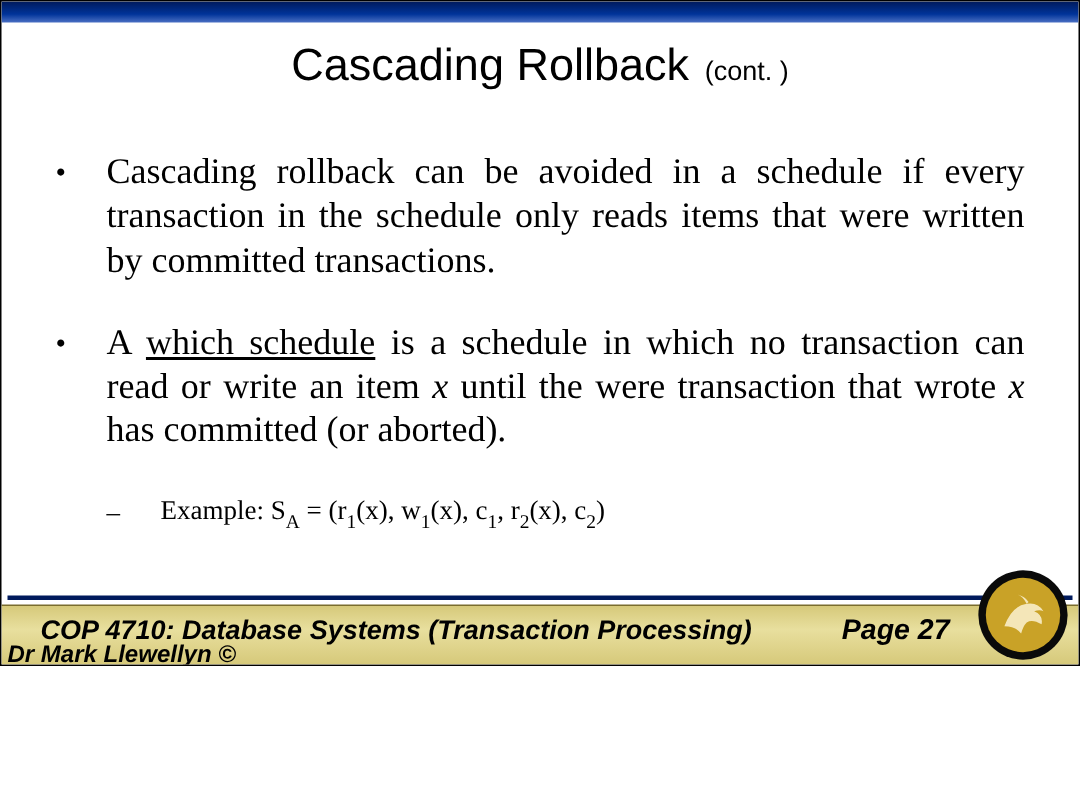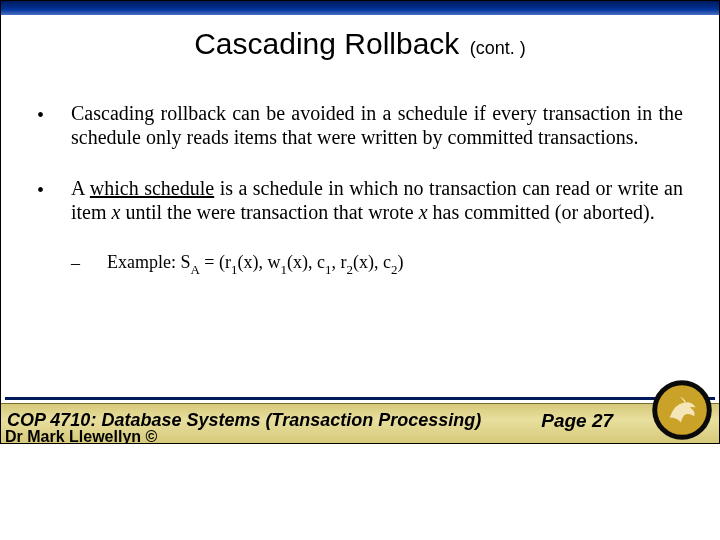--- a/index.html
+++ b/index.html
@@ -42,21 +42,21 @@
     display: flex;
     margin-bottom: 26px;
   }
   .bullet1 .dot {
     width: 34px; flex: 0 0 34px;
     font-size: 20px; line-height: 28px;
     text-align: left;
   }
   .bullet1 .text {
     flex: 1;
-    font-size: 20px;
+    font-size: 24px;
     line-height: 1.22;
     text-align: justify;
   }
   .underline { text-decoration: underline; }
   .italic { font-style: italic; }
   .bullet2 {
     display: flex;
     margin-top: 14px;
     margin-left: 34px;
   }
@@ -75,41 +75,41 @@
   }
   .footer-line {
     position: absolute; left: 4px; right: 4px; top: 0; height: 3px;
     background: #001a5c;
   }
   .footer-bar {
     position: absolute; left: 0; right: 0; top: 6px; bottom: 0;
     background: linear-gradient(to bottom, #d6c97a 0%, #e8df9e 40%, #d6c97a 100%);
     border-top: 1px solid #7a6d2e;
     display: flex; align-items: flex-start;
-    padding: 6px 14px 0 6px;
+    padding: 6px 14px 0 26px;
     font-family: Arial, sans-serif;
   }
   .footer-left {
     font-style: italic; font-weight: bold;
     font-size: 18px; color: #000;
     flex: 0 0 auto;
   }
   .footer-page {
     font-style: italic; font-weight: bold;
     font-size: 19px; color: #000;
     margin-left: 60px;
   }
   .logo {
     position: absolute; right: 6px; bottom: 2px;
     width: 62px; height: 62px;
   }
   .logo svg { width: 100%; height: 100%; }
   .author {
     position: absolute; left: 4px; bottom: -2px;
-    font-weight: bold;
+    font-style: italic; font-weight: bold;
     font-size: 16px; color: #000;
     font-family: Arial, sans-serif;
     line-height: 1;
     text-align: right;
   }
 </style>
 </head>
 <body>
 
 <div class="slide">

